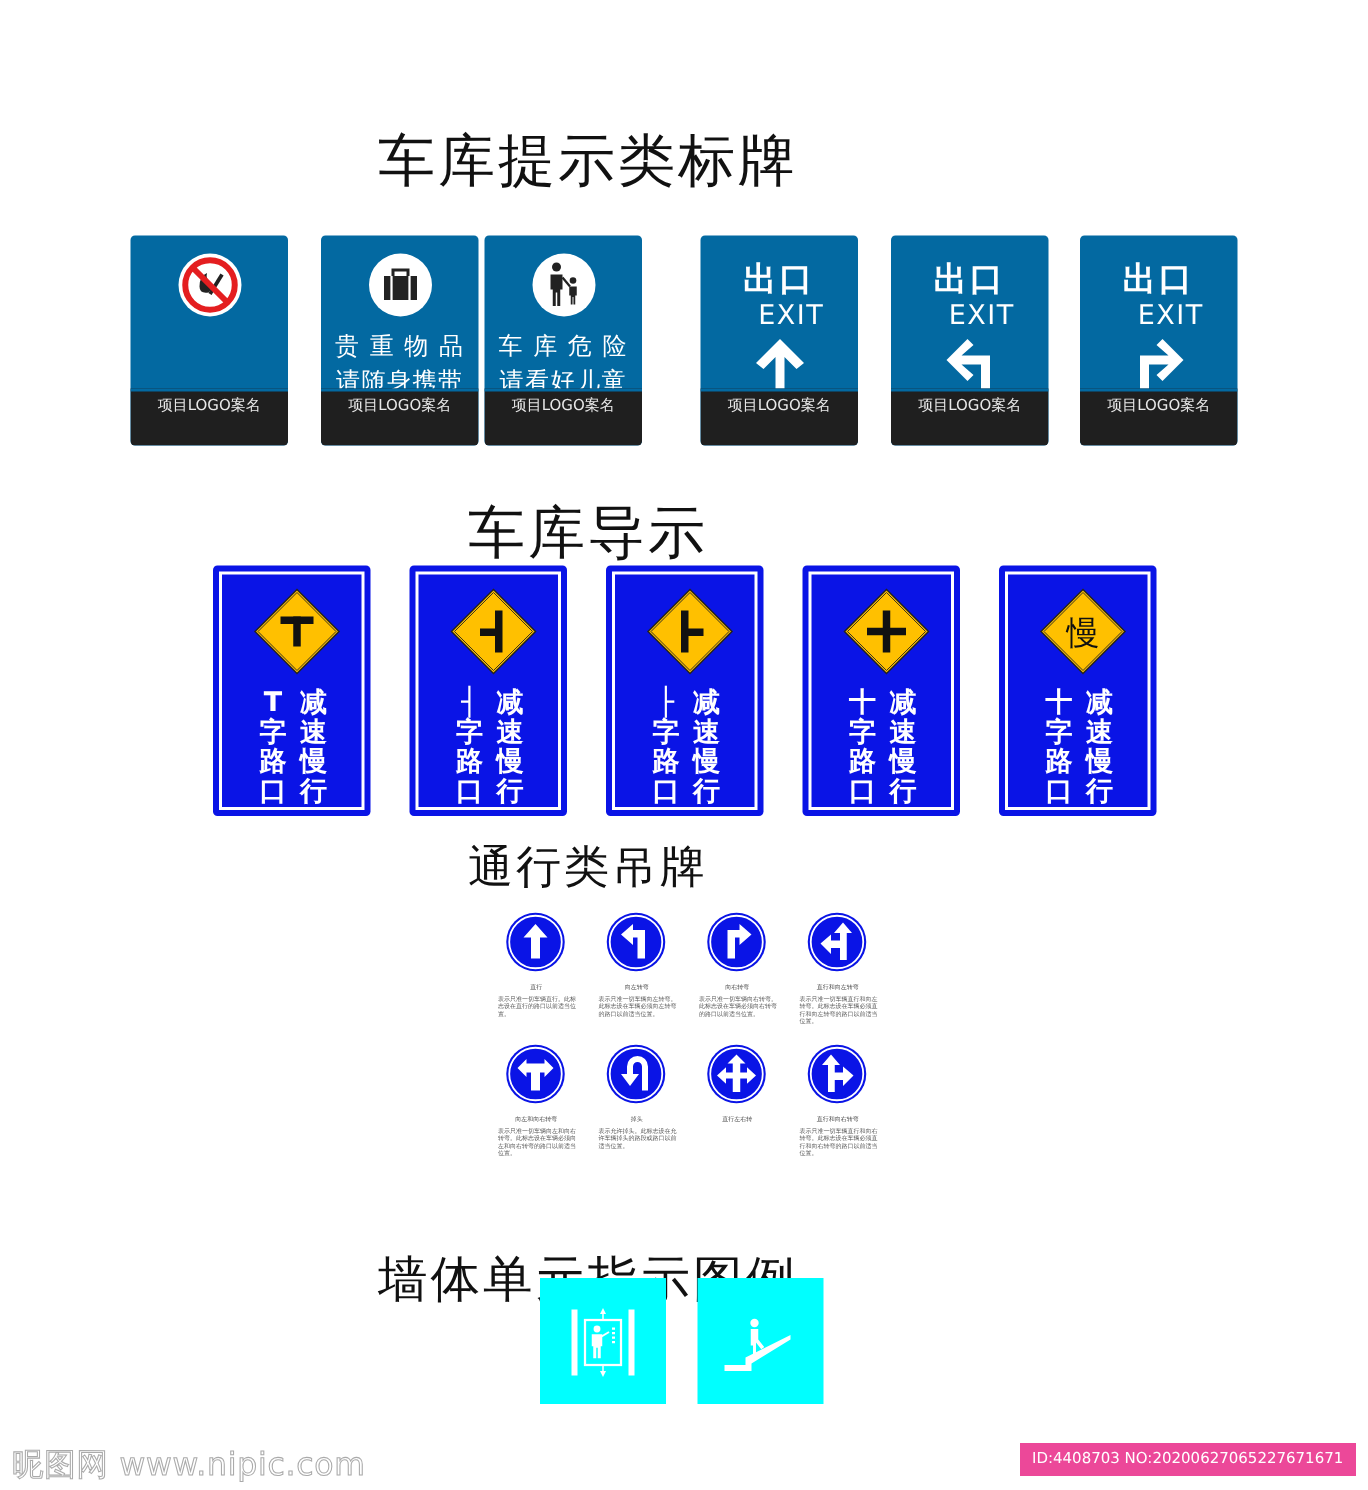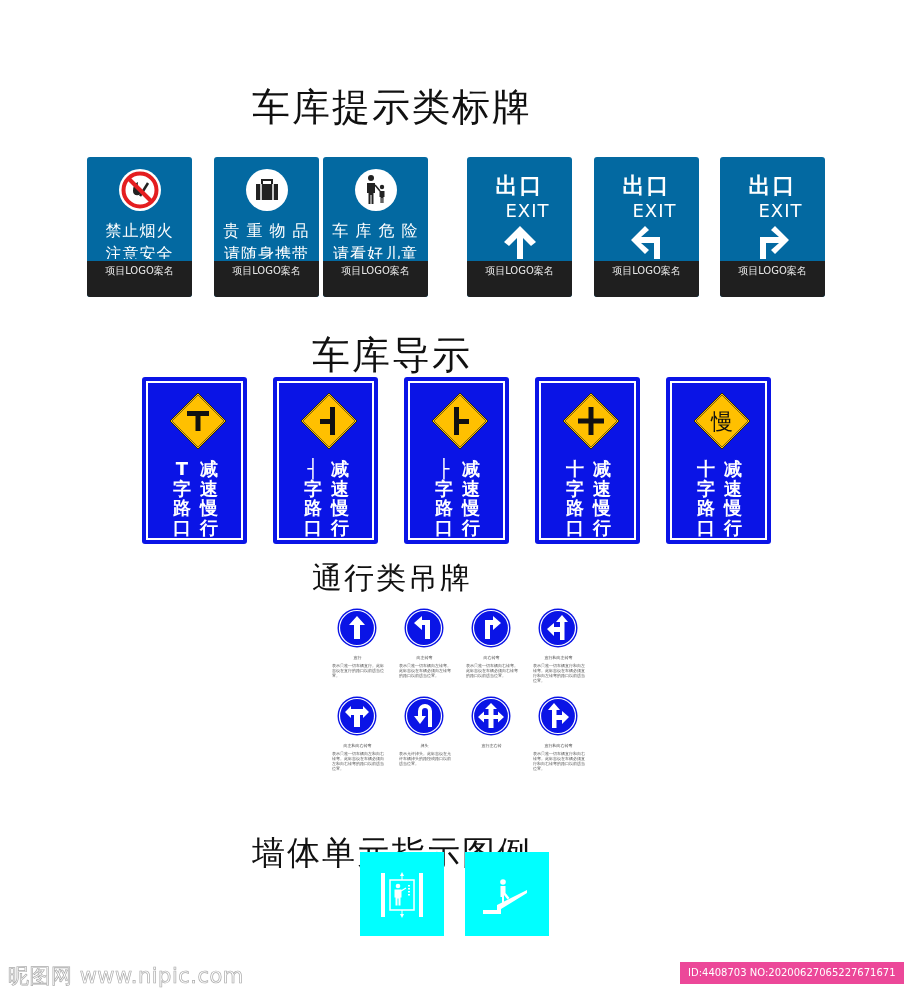--- a/index.html
+++ b/index.html
@@ -57,24 +57,20 @@
 
   <div class="dark-sign" style="left:0">
     <div class="icon-circle">
       <svg width="42" height="42" viewBox="0 0 42 42">
         <circle cx="21" cy="21" r="20" fill="#fff"></circle>
         <circle cx="21" cy="21" r="16.5" fill="none" stroke="#e41e20" stroke-width="4"></circle>
         <path d="M14 22 q0 -7 5 -9 q-1 4 2 6 q3 3 -1 7 q-6 1 -6 -4z" fill="#222"></path>
         <line x1="21" y1="27" x2="29" y2="14" stroke="#222" stroke-width="2.5"></line>
         <line x1="9" y1="9" x2="33" y2="33" stroke="#e41e20" stroke-width="4"></line>
       </svg>
-    </div>
-    <div class="lines">
-      <div>禁止烟火</div>
-      <div>注意安全</div>
     </div>
     <div class="footer">项目LOGO案名</div>
   </div>
 
   <div class="dark-sign" style="left:127px">
     <div class="icon-circle">
       <svg width="42" height="42" viewBox="0 0 42 42">
         <rect x="16" y="11" width="10" height="5" fill="none" stroke="#222" stroke-width="2"></rect>
         <rect x="10" y="15" width="22" height="16" fill="#222"></rect>
         <line x1="15" y1="15" x2="15" y2="31" stroke="#fff" stroke-width="1.5"></line>

